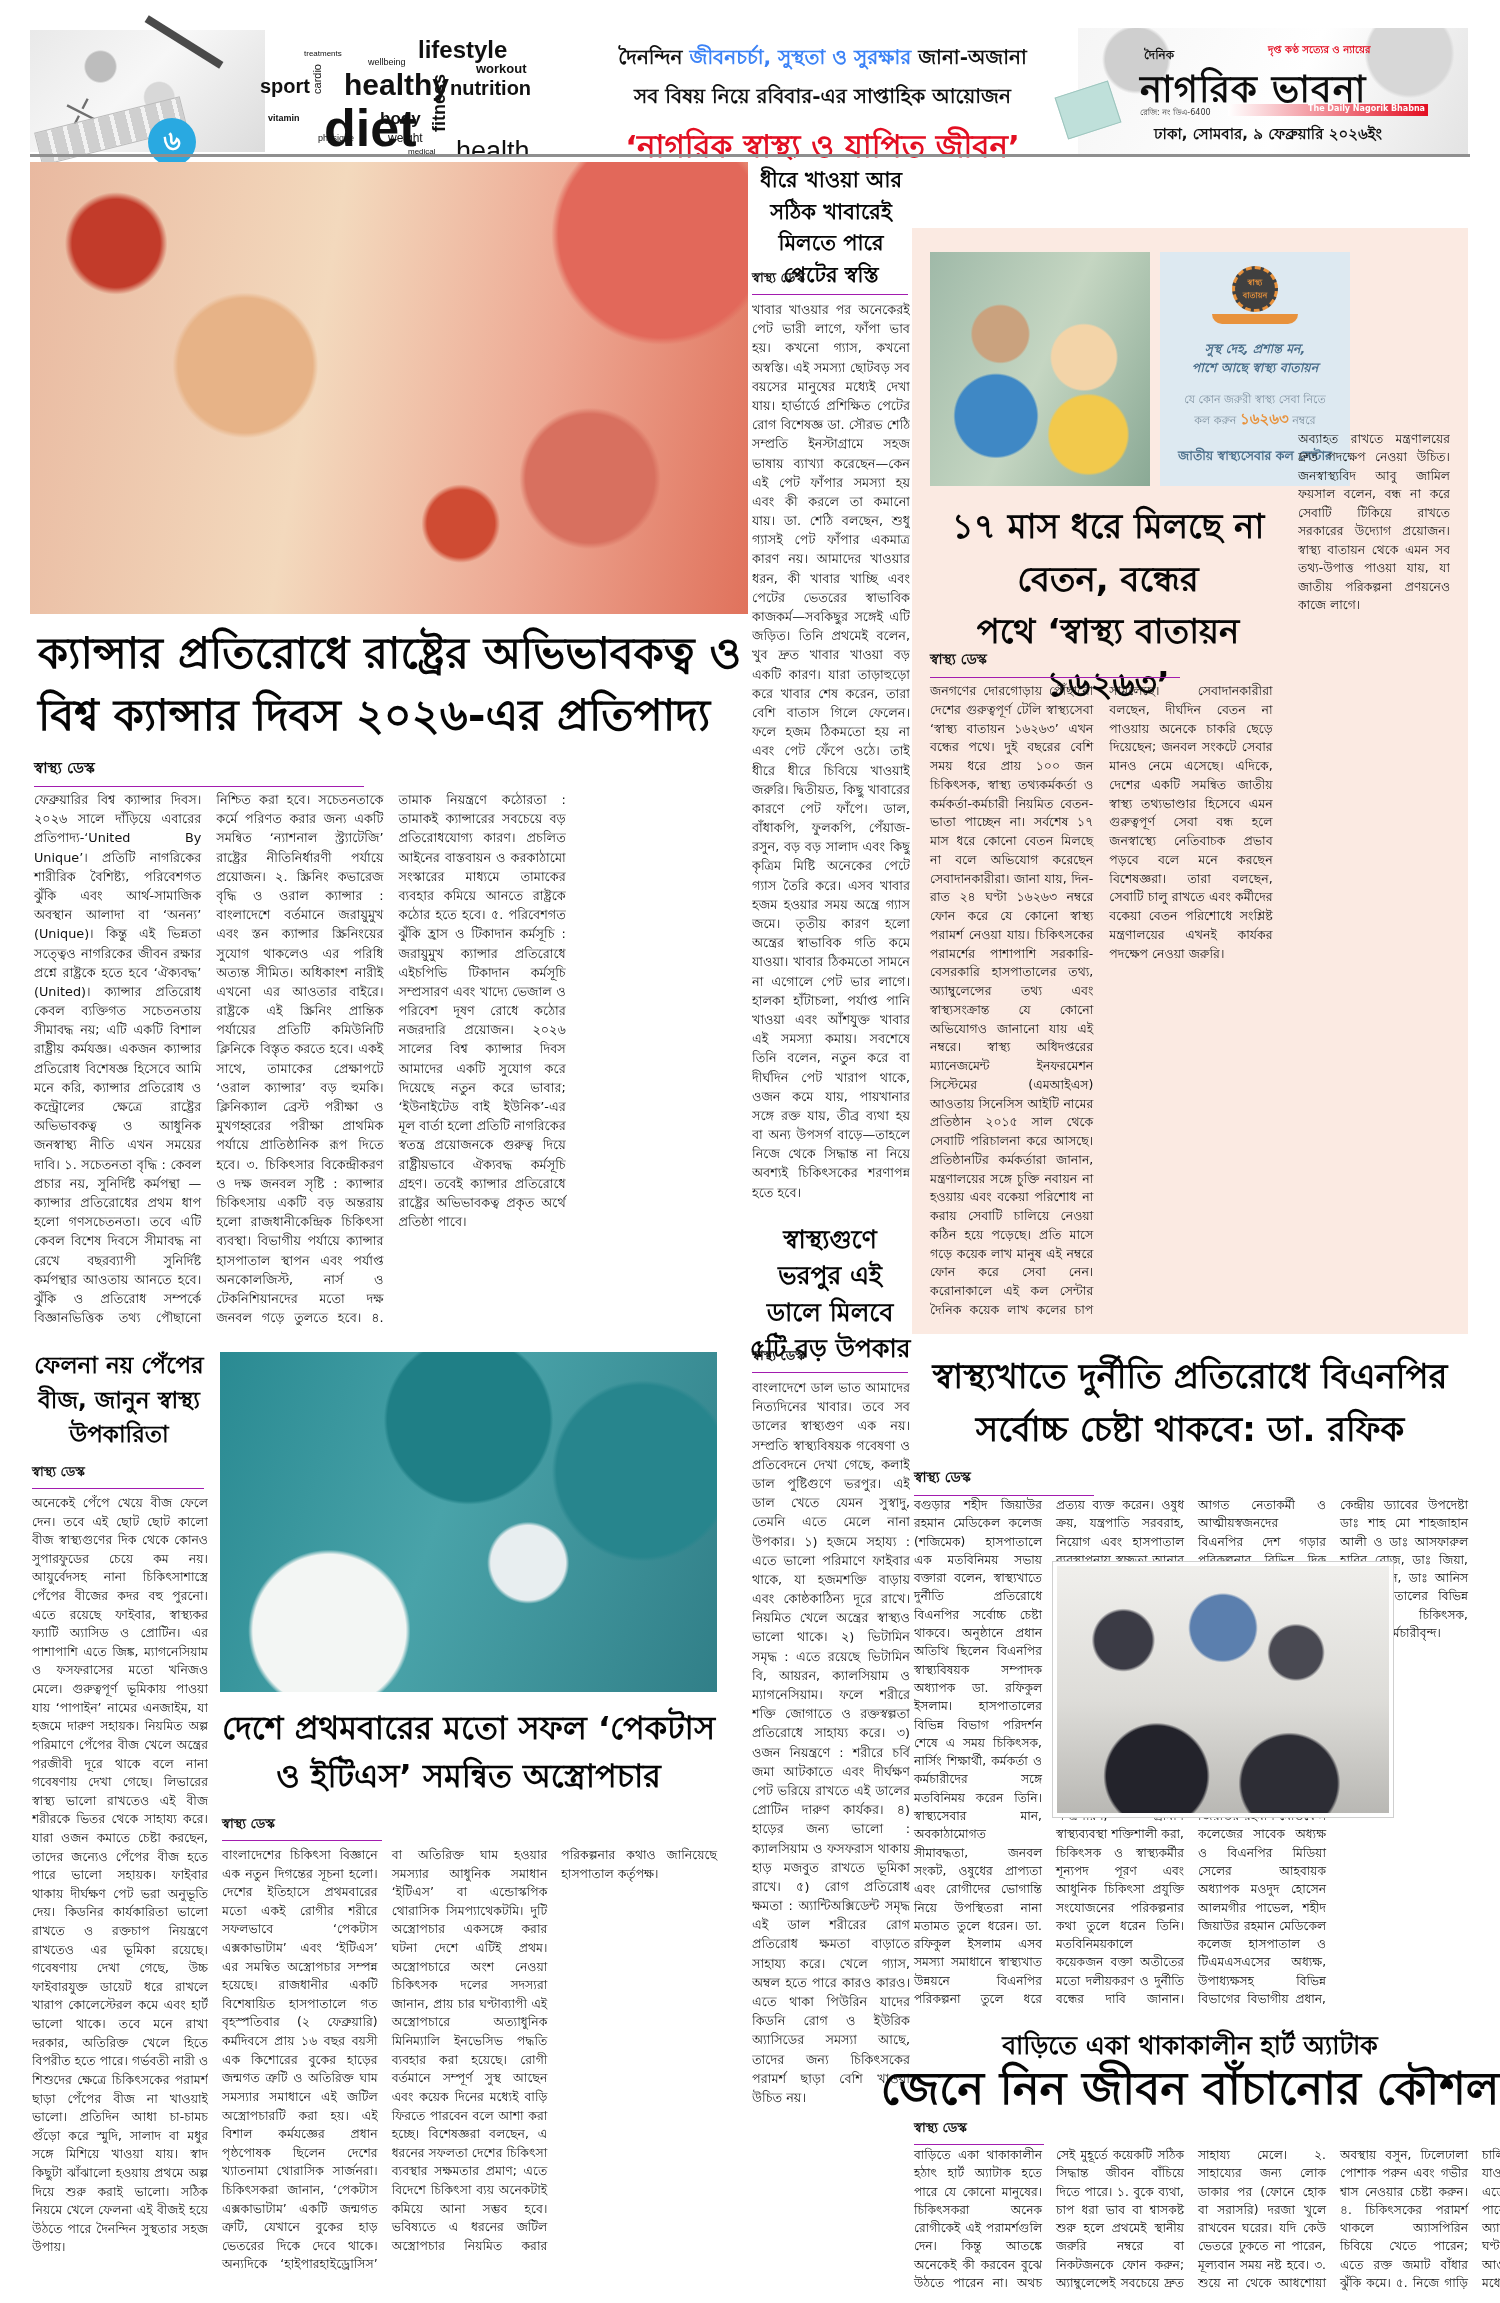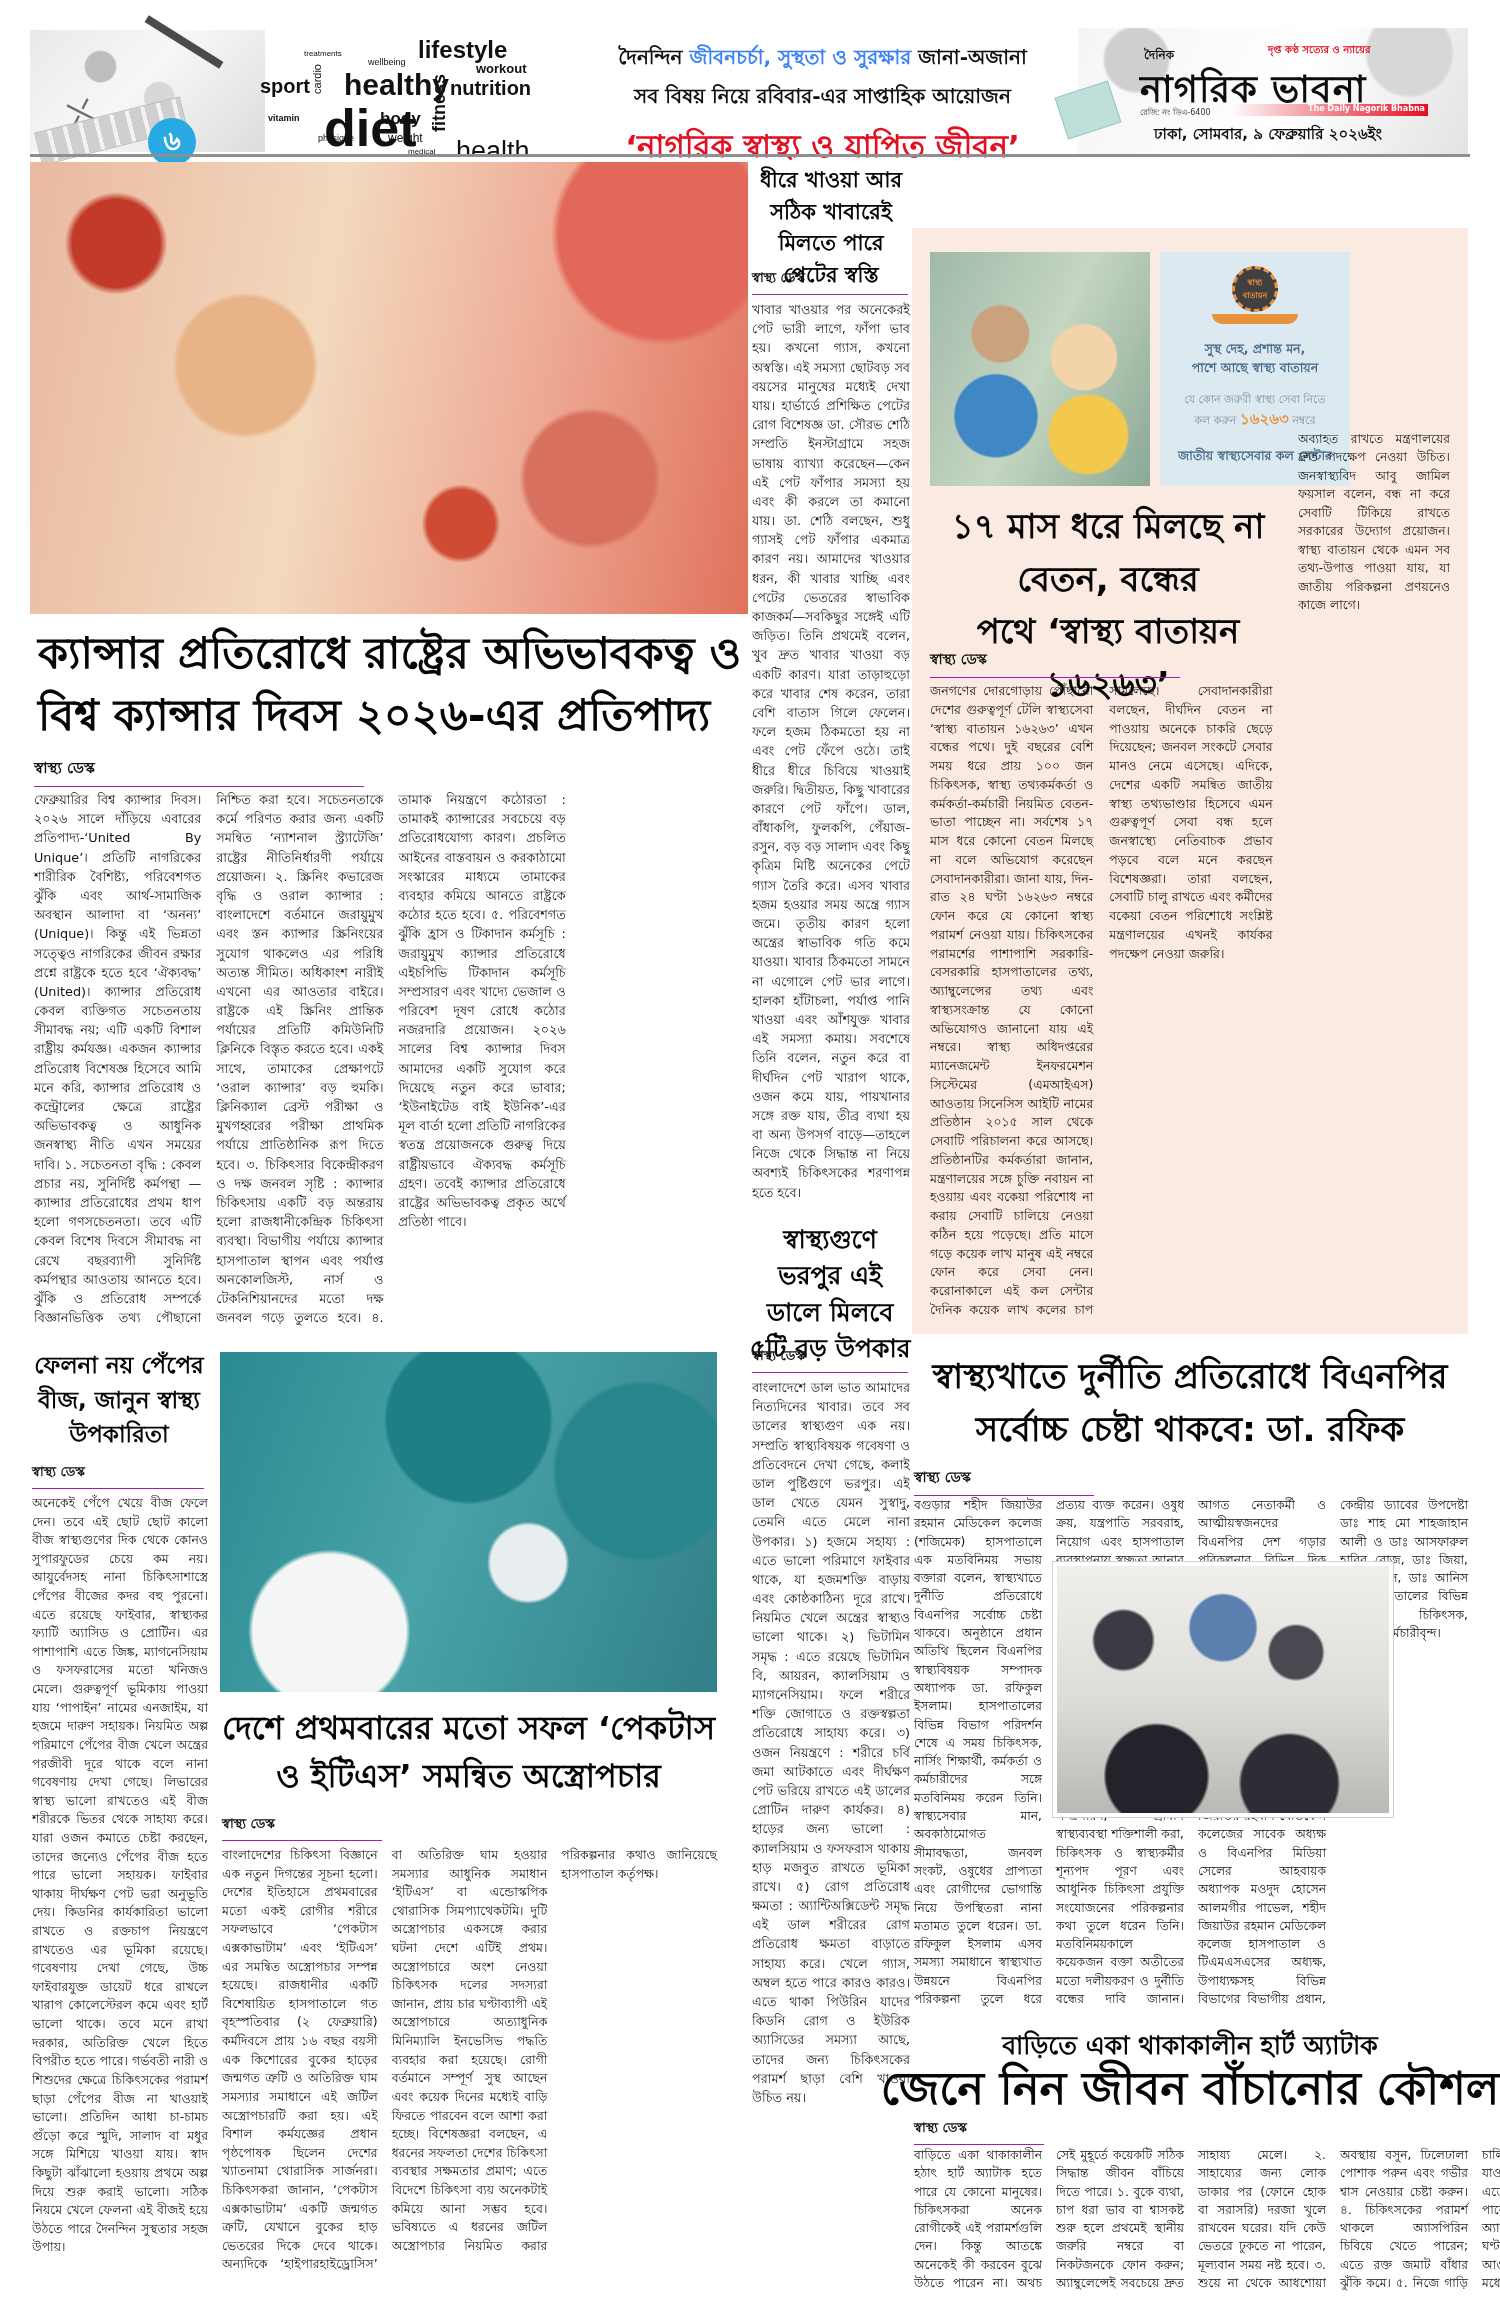--- a/index.html
+++ b/index.html
@@ -92,21 +92,21 @@
       radial-gradient(circle at 72% 35%, #494952 0 9%, transparent 10%),
       radial-gradient(circle at 30% 85%, #23232b 0 16%, transparent 17%),
       radial-gradient(circle at 70% 88%, #2d2d35 0 15%, transparent 16%),
       linear-gradient(180deg,#f0efec 0%,#dddcd8 55%,#b9b8b4 100%);}
   
   #pinkbox{left:912px;top:228px;width:556px;height:1106px;background:#fbeae2;}
   #bluebox{left:1160px;top:252px;width:190px;height:234px;background:#dde9f1;text-align:center;}
   #bluebox .ring{margin:14px auto 2px auto;width:46px;height:46px;border-radius:50%;border:3px dashed #e8923c;
     background:#404040;display:flex;align-items:center;justify-content:center;font-size:8px;color:#e8923c;font-weight:bold;}
   #bluebox .banner{margin:0 auto;width:86px;height:10px;background:#e8923c;border-radius:0 0 40px 40px;}
-  #bluebox .l1{margin-top:16px;font-size:12.5px;color:#4a6e8a;font-weight:bold;line-height:1.5;}
+  #bluebox .l1{margin-top:16px;font-size:12.5px;color:#4a6e8a;font-weight:bold;line-height:1.5;font-style:italic;}
   #bluebox .l2{margin-top:14px;font-size:11px;color:#7d8f9e;line-height:1.5;}
   #bluebox .num{color:#e8923c;font-weight:bold;font-size:15px;}
   #bluebox .l3{margin-top:16px;font-size:12.5px;color:#4a6e8a;font-weight:bold;}
   
   .center{text-align:center;}
   .kicker{font-weight:bold;color:#060606;}
 </style>
 </head>
 <body>
 

